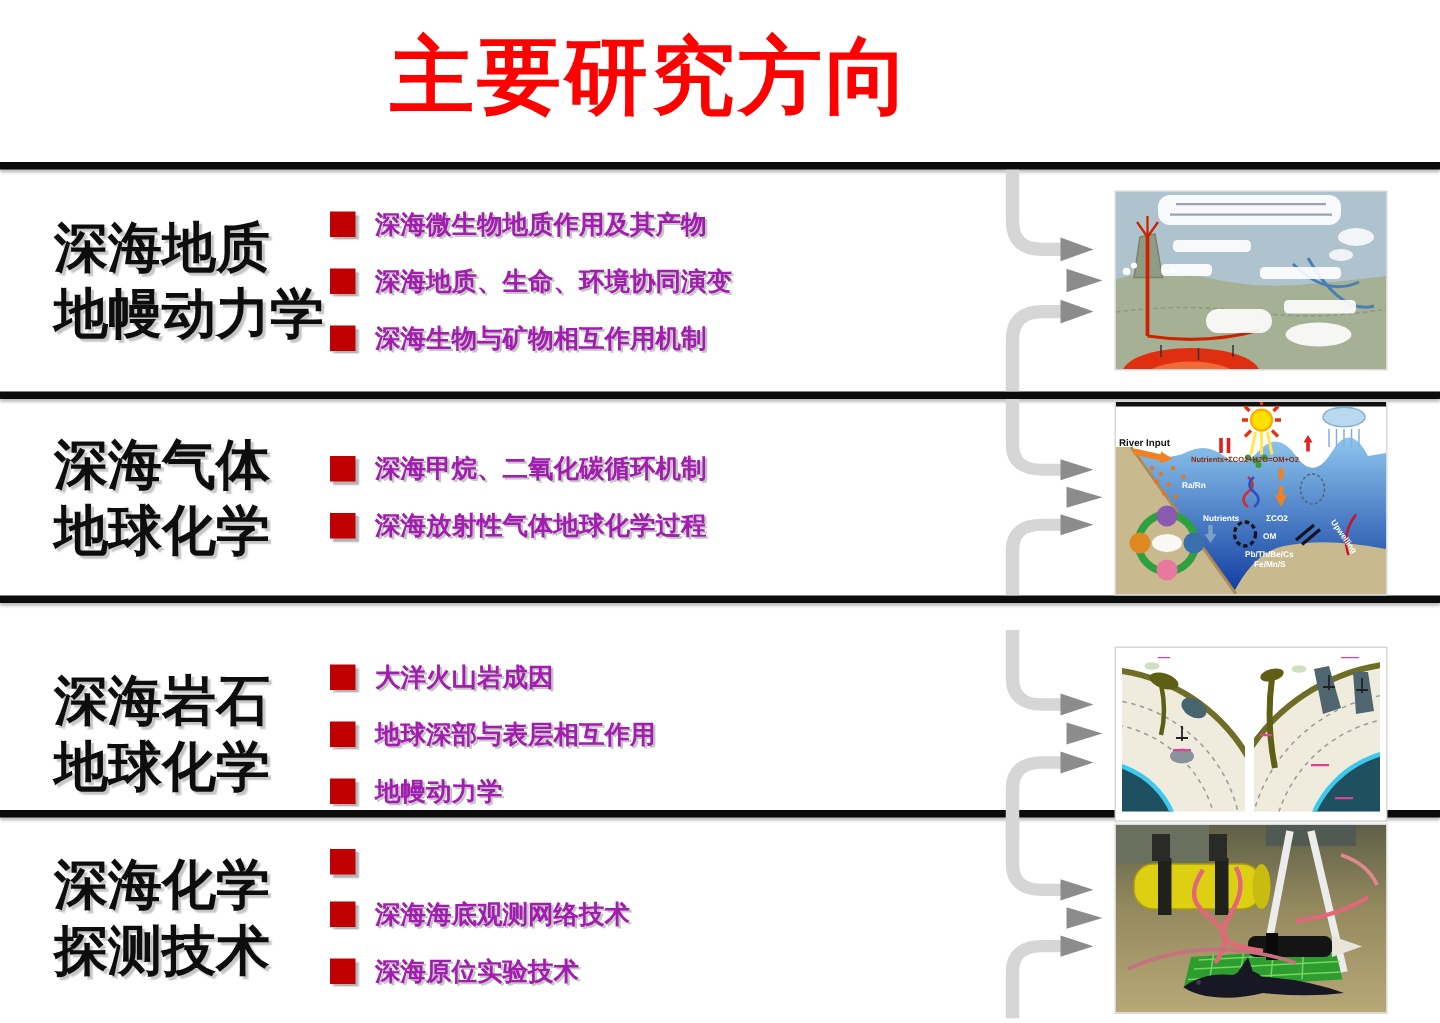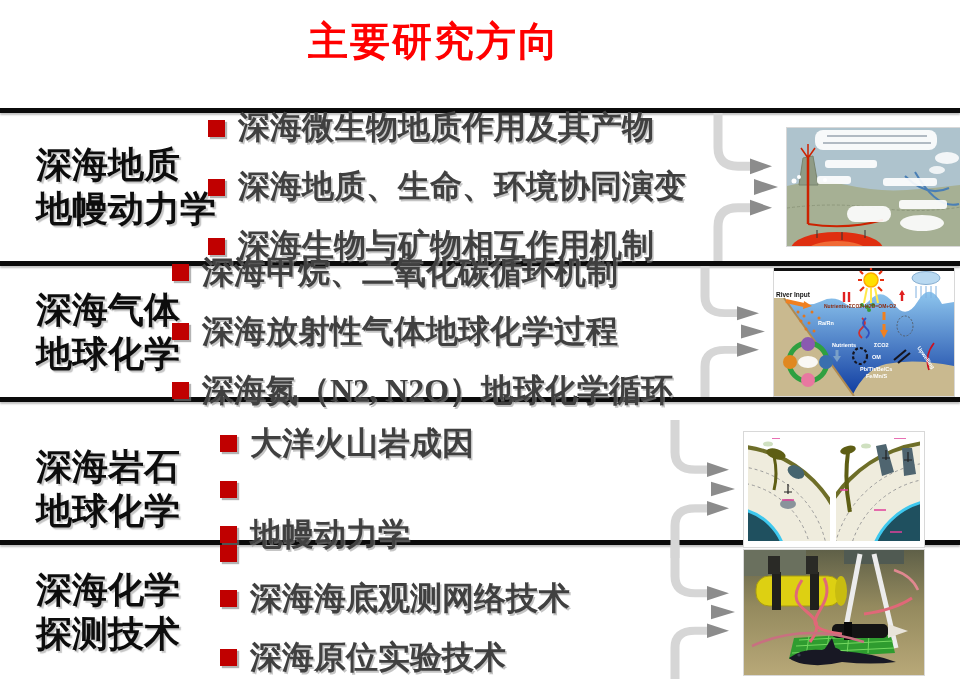--- a/index.html
+++ b/index.html
@@ -1,30 +1,30 @@
 <!DOCTYPE html>
 <html><head>
 <meta charset="utf-8">
 <style>
   html,body{margin:0;padding:0;background:#ffffff;}
   .slide{position:relative;width:960px;height:682px;background:#ffffff;overflow:hidden;
          font-family:"Liberation Sans","DejaVu Sans",sans-serif;}
   .title{position:absolute;top:14px;left:0;width:868px;text-align:center;
-         font-size:40px;font-weight:bold;color:#ff0000;letter-spacing:2px;}
+         font-size:56px;font-weight:bold;color:#ff0000;letter-spacing:2px;}
   .divider{position:absolute;left:0;width:960px;height:5px;background:#0b0b0b;
            box-shadow:0 2px 2px rgba(140,140,140,0.55);}
   .row{position:absolute;left:0;width:960px;display:flex;align-items:center;}
   .heading{width:192px;margin-left:36px;font-size:36px;font-weight:bold;color:#0d0d0d;
            line-height:1.22;text-shadow:2px 2px 1px rgba(150,150,150,0.55);white-space:nowrap;}
   .bullets{flex:1;margin-left:-8px;display:flex;flex-direction:column;gap:15px;}
   .bullet{display:flex;align-items:center;}
   .sq{width:17px;height:17px;background:#c00000;margin-right:13px;flex:0 0 auto;
       box-shadow:2px 2px 1px rgba(130,130,130,0.6);}
-  .btext{font-size:32px;font-weight:bold;color:#404040;
-         font-family:Liberation Serif, serif;
+  .btext{font-size:17px;font-weight:bold;color:#a21caf;
+         font-family:Liberation Sans, sans-serif;
          text-shadow:1.5px 1.5px 0 rgba(150,150,150,0.55);white-space:nowrap;}
   .arrow{width:100px;align-self:stretch;flex:0 0 auto;}
   .arrow svg{width:100%;height:100%;}
   .pic{width:180px;margin-right:35px;flex:0 0 auto;border:1px solid #d8d8d8;}
   .pic svg{display:block;width:100%;height:100%;}
 </style>
 </head>
 <body>
 
 <div class="slide">
@@ -112,24 +112,20 @@
     </div>
     <div class="bullets">
       <div class="bullet">
         <span class="sq"></span>
         <span class="btext">深海甲烷、二氧化碳循环机制</span>
       </div>
       <div class="bullet">
         <span class="sq"></span>
         <span class="btext">深海放射性气体地球化学过程</span>
       </div>
-      <div class="bullet">
-        <span class="sq"></span>
-        <span class="btext">深海氮（N2, N2O）地球化学循环</span>
-      </div>
     </div>
     <div class="arrow">
       <svg viewBox="0 0 100 150" preserveAspectRatio="none">
         <path d="M32 0 L32 35 Q32 54 52 54 L66 54" fill="none" stroke="#d6d6d6" stroke-width="9"></path>
         <path d="M6 75 L70 75" fill="none" stroke="url(#ag1)" stroke-width="8"></path>
         <path d="M32 150 L32 115 Q32 96 52 96 L66 96" fill="none" stroke="#d6d6d6" stroke-width="9"></path>
         <polygon points="64,46 86,54 64,62" fill="#8c8c8c"></polygon>
         <polygon points="68,67 92,75 68,83" fill="#8c8c8c"></polygon>
         <polygon points="64,88 86,96 64,104" fill="#8c8c8c"></polygon>
       </svg>
@@ -225,20 +221,21 @@
       <div>深海岩石</div>
       <div>地球化学</div>
     </div>
     <div class="bullets">
       <div class="bullet">
         <span class="sq"></span>
         <span class="btext">大洋火山岩成因</span>
       </div>
       <div class="bullet">
         <span class="sq"></span>
+        <span class="btext">地球深部与表层相互作用</span>
       </div>
       <div class="bullet">
         <span class="sq"></span>
         <span class="btext">地幔动力学</span>
       </div>
     </div>
     <div class="arrow">
       <svg viewBox="0 0 100 150" preserveAspectRatio="none">
         <path d="M32 0 L32 35 Q32 54 52 54 L66 54" fill="none" stroke="#d6d6d6" stroke-width="9"></path>
         <path d="M6 75 L70 75" fill="none" stroke="url(#ag1)" stroke-width="8"></path>

